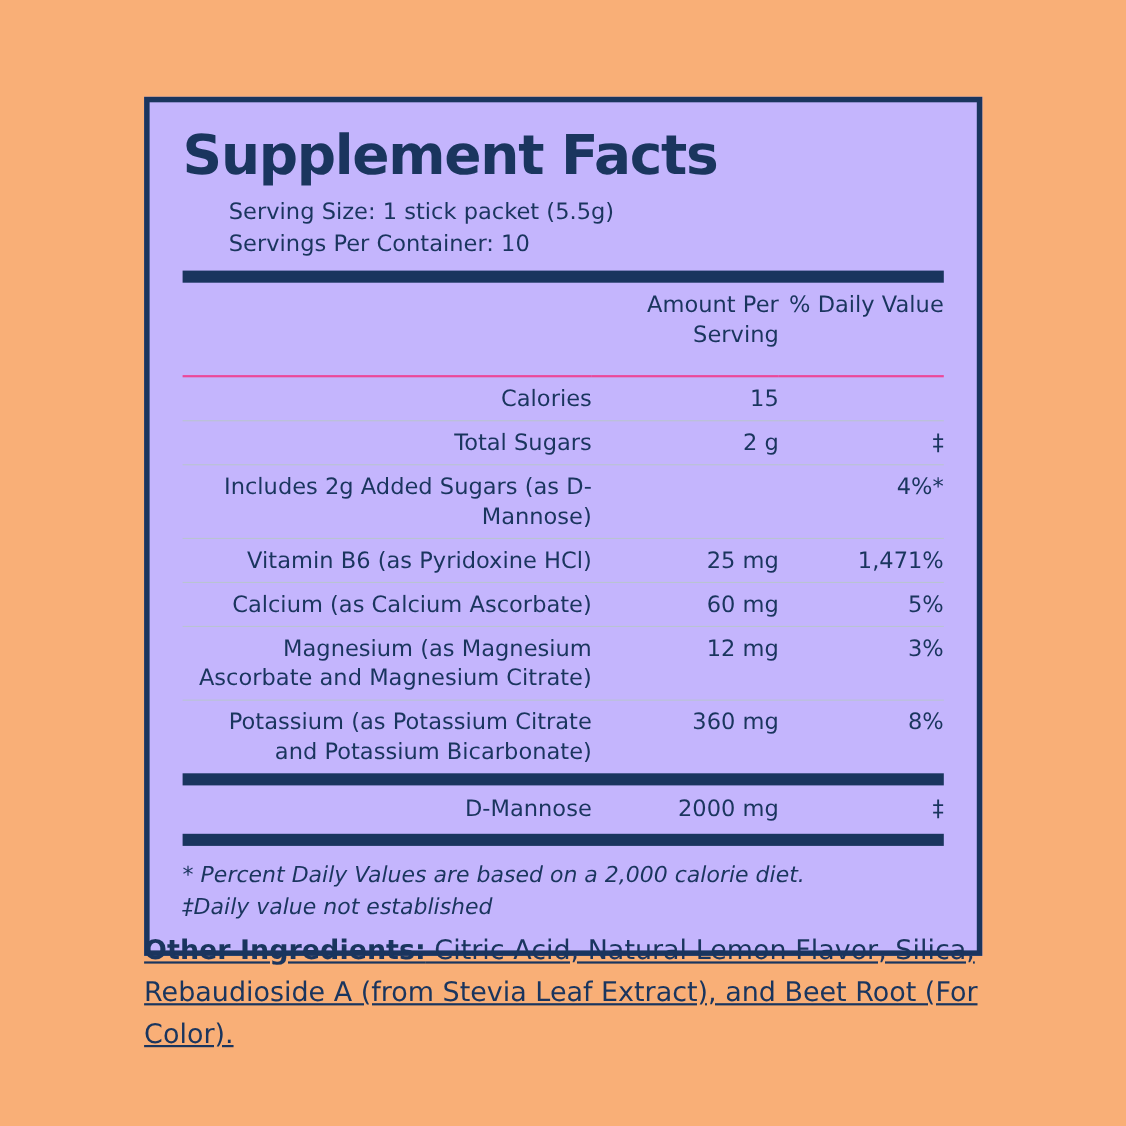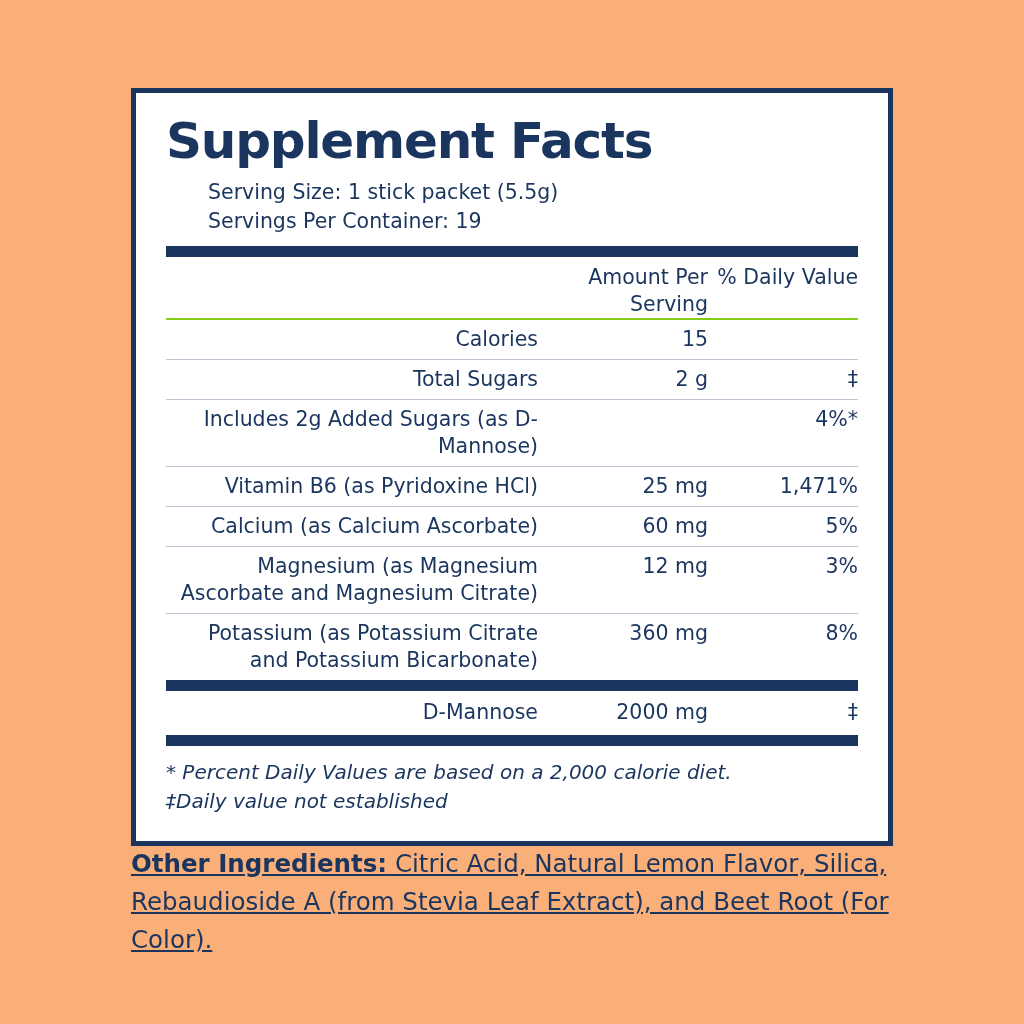--- a/index.html
+++ b/index.html
@@ -22,21 +22,21 @@
     box-sizing: border-box;
   }
 
   
   .panel {
     position: absolute;
     left: 131px;
     top: 88px;
     width: 762px;
     box-sizing: border-box;
-    background: #ffffff;
+    background: #c4b5fd;
     border: 5px solid #1A355E;
     padding: 22px 30px 26px 30px;
   }
 
   .title {
     font-family: "DejaVu Sans", sans-serif;
     font-weight: bold;
     font-size: 50px;
     line-height: 1.05;
     letter-spacing: -1.2px;
@@ -66,22 +66,22 @@
     font-size: 20.5px;
     color: #1A355E;
   }
   table.facts td {
     padding: 6px 0 6px 0;
     vertical-align: top;
     line-height: 1.32;
   }
   table.facts tr.hdr td {
     padding-top: 7px;
-    padding-bottom: 0;
-    border-bottom: 2px solid #84cc16;
+    padding-bottom: 23px;
+    border-bottom: 2px solid #ec4899;
   }
   table.facts tr.row td {
     border-bottom: 1.5px solid #B9C3D2;
   }
   table.facts tr.last-before-thick td {
     border-bottom: none;
   }
   table.facts tr.mannose td {
     border-bottom: none;
     padding-top: 8px;
@@ -120,21 +120,21 @@
 </head>
 <body>
 
 <div class="page">
 
   <div class="panel">
 
     <h1 class="title">Supplement Facts</h1>
 
     <div class="serving-line">Serving Size: 1 stick packet (5.5g)</div>
-    <div class="serving-line">Servings Per Container: 19</div>
+    <div class="serving-line">Servings Per Container: 10</div>
 
     <div class="rule-thick"></div>
 
     <table class="facts">
       <tbody>
         <tr class="hdr">
           <td class="c-name"></td>
           <td class="c-amt">Amount Per Serving</td>
           <td class="c-dv">% Daily Value</td>
         </tr>

